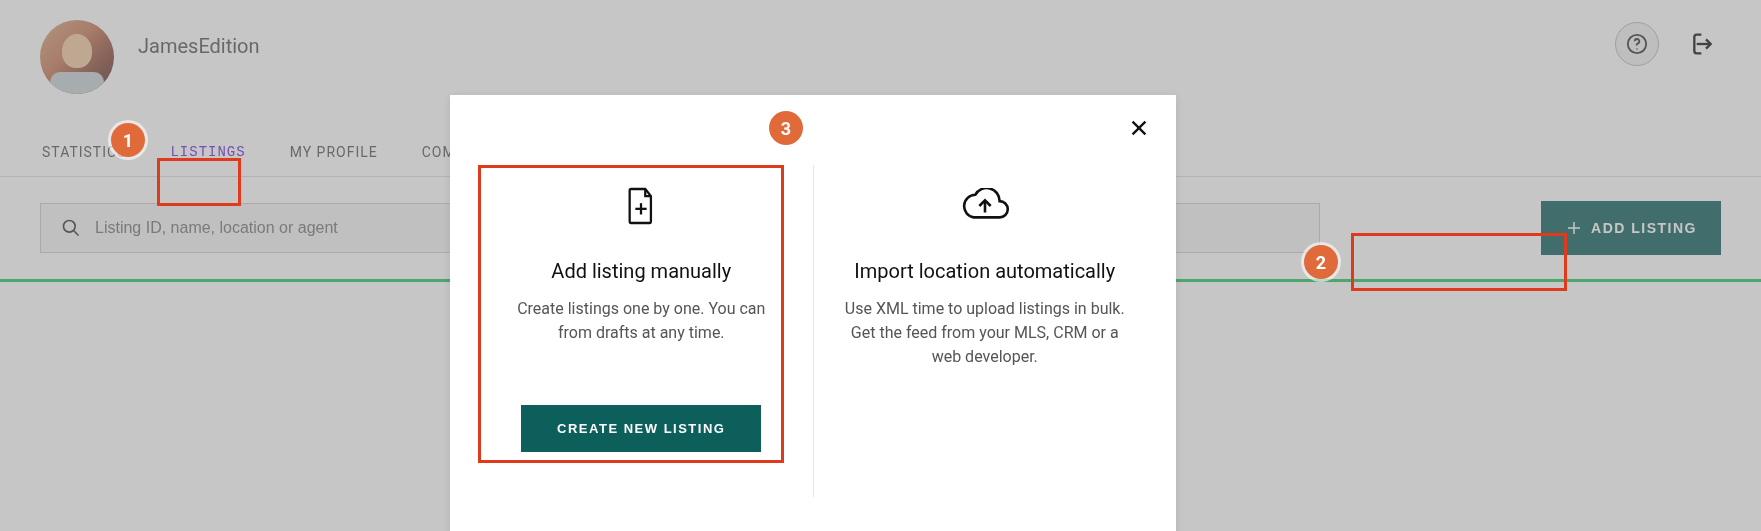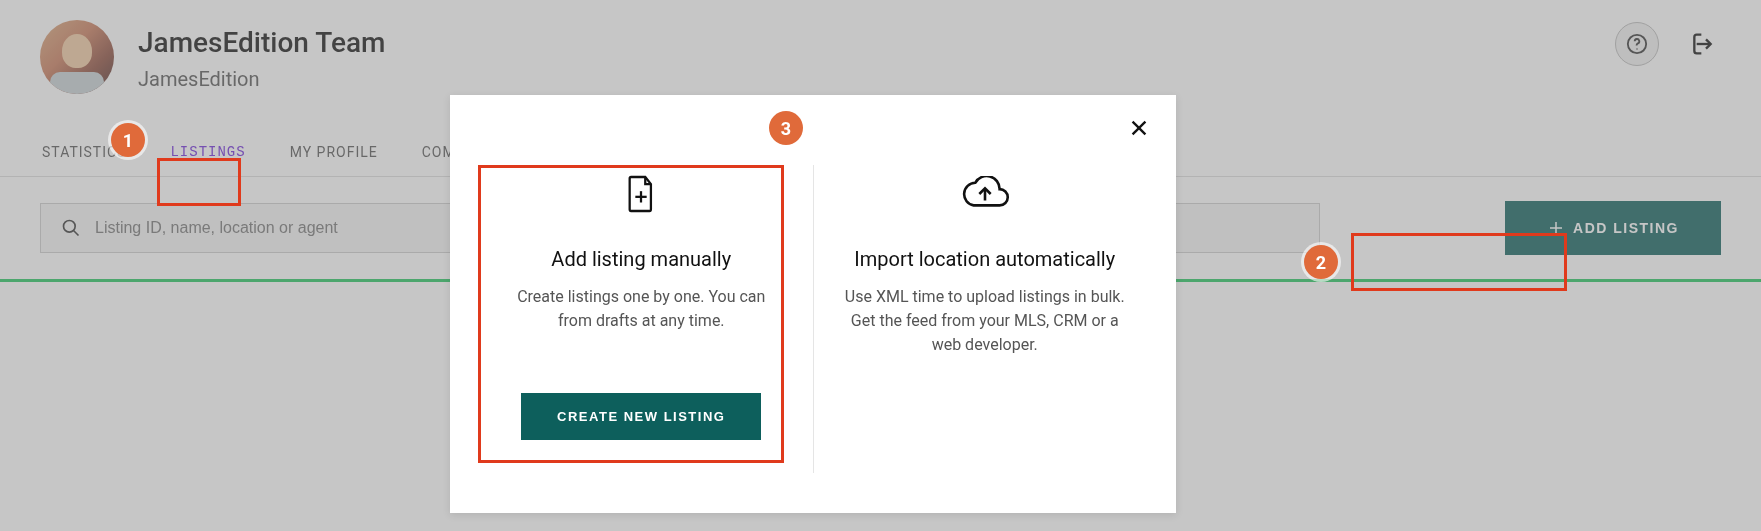--- a/index.html
+++ b/index.html
@@ -109,21 +109,21 @@
     color: #333;
     flex: 1;
     margin-left: 14px;
   }
   .add-listing-btn {
     background: #0d5f5c;
     color: #fff;
     letter-spacing: 1.5px;
     font-size: 14px;
     font-weight: 600;
-    padding: 18px 42px;
+    padding: 18px 24px;
     display: flex;
     align-items: center;
     gap: 8px;
     border: none;
   }
   
   .redbox {
     position: absolute;
     border: 3px solid #e03a1c;
     z-index: 20;
@@ -156,21 +156,21 @@
     position: absolute;
     top: 22px; right: 26px;
     cursor: pointer;
   }
   .modal-cols {
     display: flex;
     margin-top: 40px;
   }
   .modal-col {
     flex: 1;
-    padding: 4px 30px;
+    padding: 16px 30px;
     display: flex;
     flex-direction: column;
     align-items: center;
     text-align: center;
   }
   .modal-col:first-child { border-right: 1px solid #e5e5e5; }
   .modal-icon { height: 50px; display:flex; align-items:center; justify-content:center; }
   .modal-title { font-size: 20px; color: #111; margin-top: 28px; }
   .modal-desc {
     font-size: 16px;
@@ -196,21 +196,20 @@
     align-items: center;
     height: 300px;
   }
 </style>
 </head>
 <body>
 
 <div class="header">
   <div class="avatar"></div>
   <div class="profile-text">
-    <div class="profile-name">JamesEdition Team</div>
     <div class="profile-sub">JamesEdition</div>
   </div>
   <div class="header-actions">
     <div class="round-btn">
       <svg width="22" height="22" viewBox="0 0 24 24" fill="none" stroke="#333" stroke-width="2">
         <circle cx="12" cy="12" r="10"></circle>
         <path d="M9.5 9a2.5 2.5 0 1 1 3.5 2.3c-.9.5-1.5 1-1.5 2.2"></path>
         <circle cx="12" cy="17.5" r="0.8" fill="#333" stroke="none"></circle>
       </svg>
     </div>

